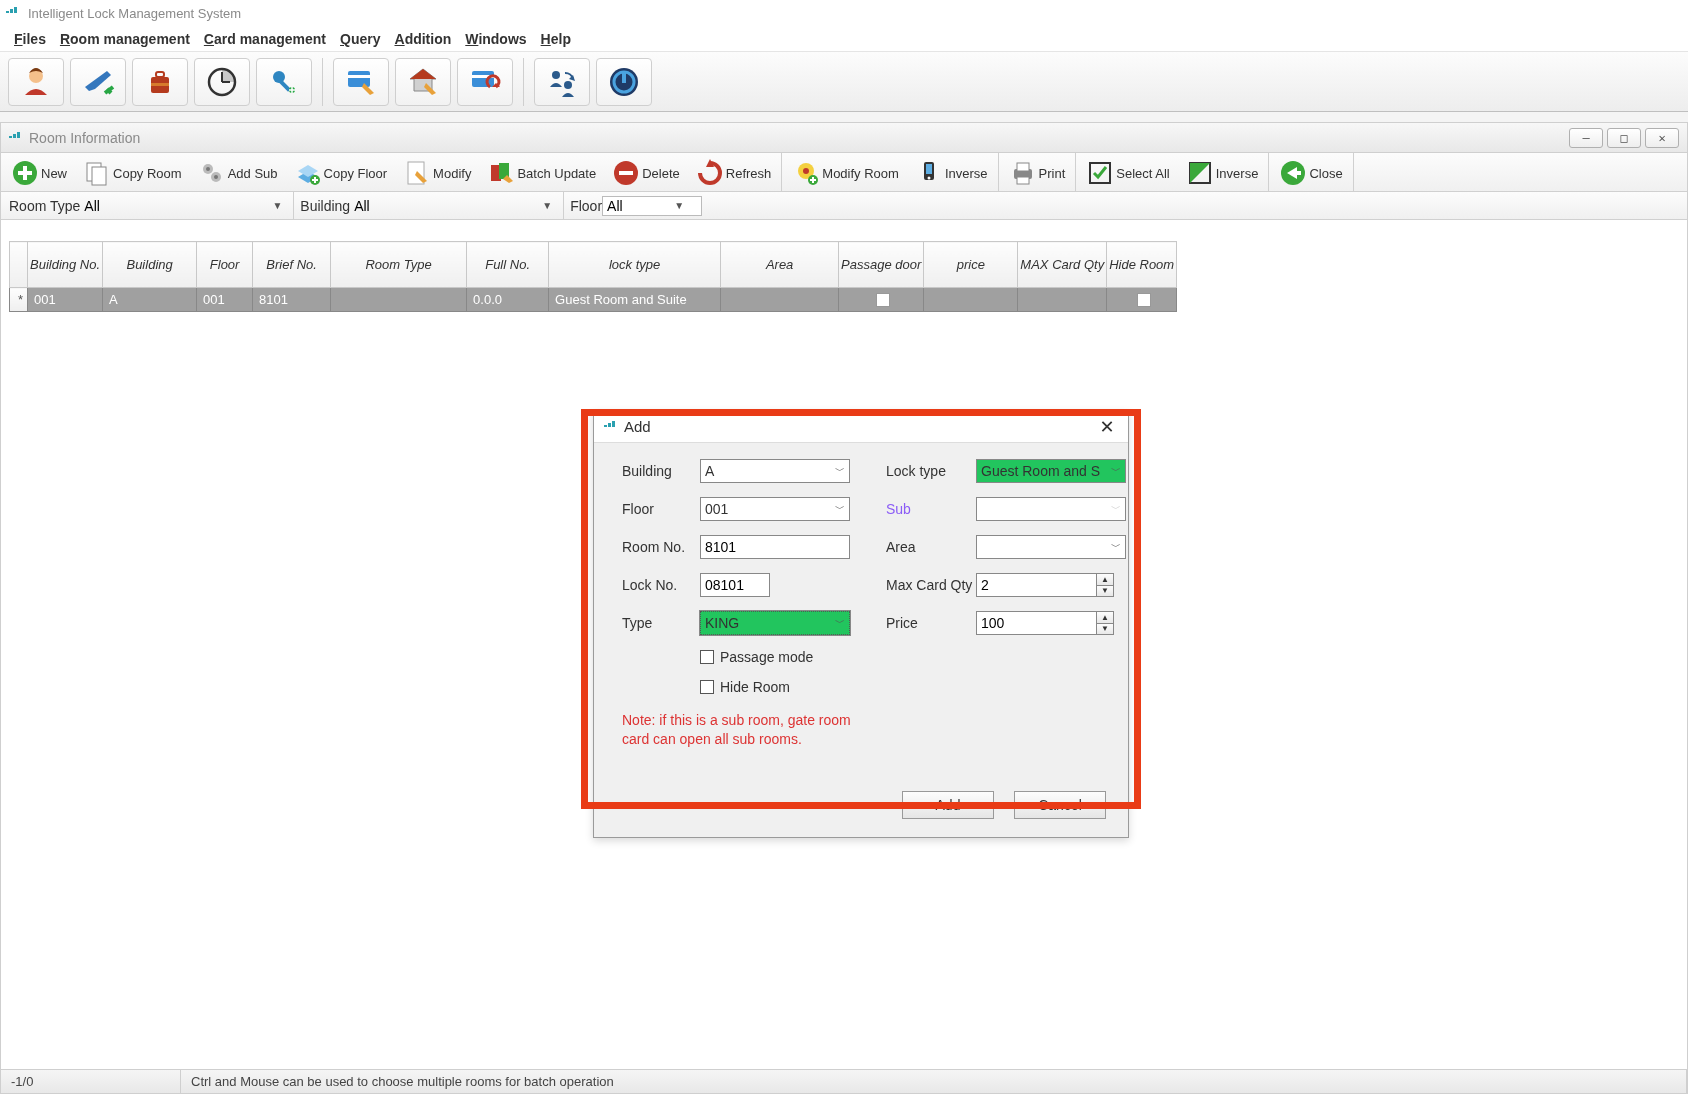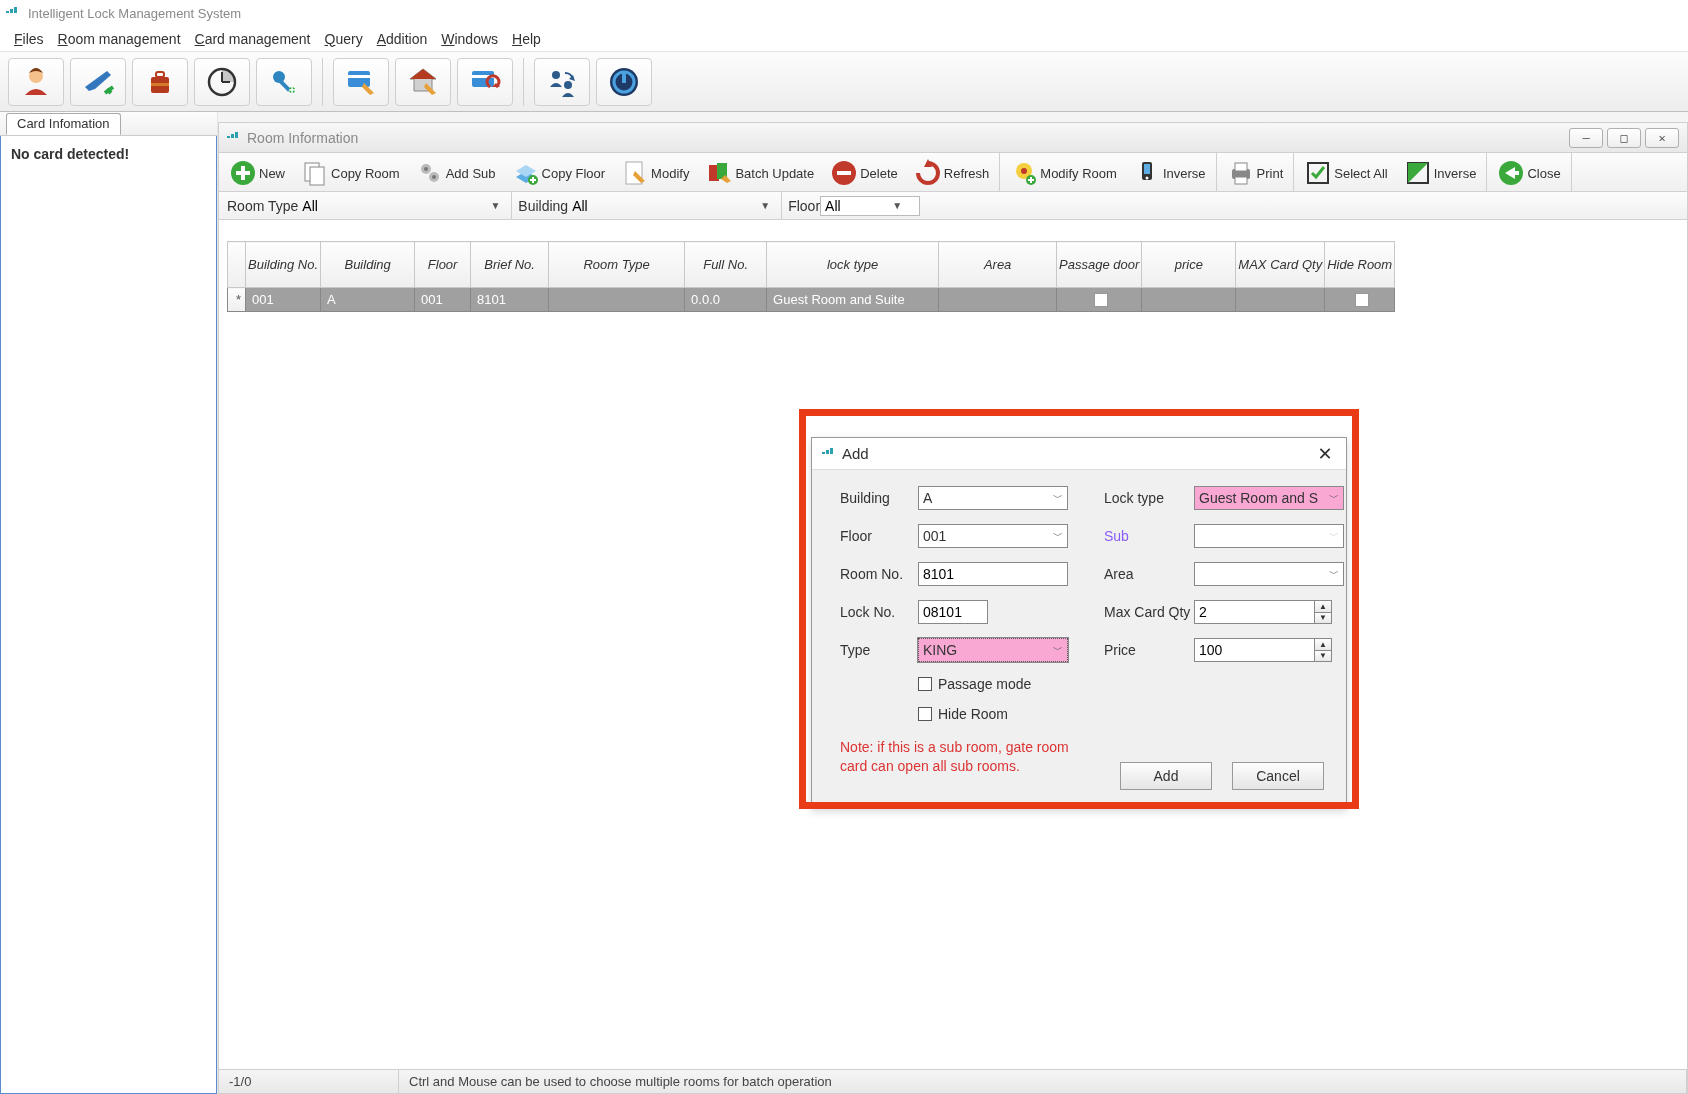--- a/index.html
+++ b/index.html
@@ -4,21 +4,21 @@
 <style>
   * { box-sizing: border-box; }
   html, body { margin:0; padding:0; font-family: "Segoe UI", Tahoma, sans-serif; font-size:13px; color:#333; background:#fff; width:1688px; height:1094px; overflow:hidden;}
   
   
   .title-bar { display:flex; align-items:center; height:26px; padding:0 6px; color:#8a8a8a; font-size:13px; background:#fff;}
   .title-bar .logo { width:16px; height:12px; margin-right:6px; display:inline-flex; }
   .miniteal { display:inline-block; width:14px; height:10px;}
   
   
-  .menu-bar { display:flex; align-items:center; gap:14px; height:26px; padding:0 14px; background:#fff; border-bottom:1px solid #e5e5e5;}
+  .menu-bar { display:flex; align-items:center; gap:14px; height:26px; padding:0 14px; background:#fff; border-bottom:1px solid #e5e5e5;font-weight:bold;}
   .menu-item { font-size:14px; color:#333; cursor:default;}
   .menu-item .mn { text-decoration:underline;}
   
   
   .main-toolbar { height:60px; background:linear-gradient(#fcfcfc,#ededed); border-bottom:1px solid #bfbfbf; display:flex; align-items:center; padding:0 8px; gap:6px;}
   .tbtn { width:56px; height:48px; background:linear-gradient(#fff,#f2f2f2); border:1px solid #cfcfcf; border-radius:4px; display:flex; align-items:center; justify-content:center; cursor:default;}
   .tb-sep { width:1px; height:48px; background:#cfcfcf; margin:0 4px;}
   .tbtn svg { width:34px; height:34px; }
   
   
@@ -76,21 +76,21 @@
   .dlg-title { height:32px; display:flex; align-items:center; padding:0 10px; background:#fff; border-bottom:1px solid #ddd;}
   .dlg-title .t { font-size:15px; color:#333; margin-left:6px;}
   .dlg-title .close { margin-left:auto; width:22px; height:22px; display:flex; align-items:center; justify-content:center; font-size:18px; cursor:default;}
   .dlg-body { padding:16px 22px 10px 28px; display:grid; grid-template-columns: 78px 150px 36px 90px 150px; row-gap:14px; align-items:center; font-size:14px;}
   .dlg-body .lab { color:#333;}
   .dlg-body .lab.dis { color:#8b5cf6;}
   .dlg-body .ctl { }
   .dlg-body input[type=text], .dlg-body .sel { width:100%; height:24px; border:1px solid #888; background:#fff; font-size:14px; padding:0 4px;}
   .dlg-body .sel { display:flex; align-items:center; justify-content:space-between;}
   .dlg-body .sel .arr { font-size:10px; color:#555;}
-  .dlg-body .sel.grey { background:#f9a8d4;}
+  .dlg-body .sel.grey { background:#22c55e;}
   .dlg-body .spin { display:flex;}
   .dlg-body .spin input { width:120px; height:24px; border:1px solid #888; border-right:none; font-size:14px; padding:0 4px;}
   .dlg-body .spin .sbtn { width:18px; height:24px; border:1px solid #888; display:flex; flex-direction:column;}
   .dlg-body .spin .sbtn div { flex:1; display:flex; align-items:center; justify-content:center; font-size:8px; background:linear-gradient(#fdfdfd,#e8e8e8); cursor:default;}
   .dlg-body .spin .sbtn div:first-child { border-bottom:1px solid #888;}
   .dlg-chk { display:flex; align-items:center; gap:6px;}
   .dlg-chk .box { width:14px; height:14px; border:1px solid #555; background:#fff;}
   .dlg-note { color:#d33; font-size:14px; padding:6px 28px 14px 28px; width:290px; line-height:1.35;}
   .dlg-buttons { position:absolute; right:22px; bottom:18px; display:flex; gap:20px;}
   .dlg-btn { width:92px; height:28px; background:linear-gradient(#fdfdfd,#e5e5e5); border:1px solid #999; display:flex; align-items:center; justify-content:center; font-size:14px; cursor:default;}
@@ -197,28 +197,20 @@
       <svg viewBox="0 0 34 34">
         <circle cx="17" cy="17" r="14" fill="#1f3a66"></circle>
         <circle cx="17" cy="17" r="10" fill="none" stroke="#4aa3e0" stroke-width="3"></circle>
         <rect x="15" y="6" width="4" height="12" fill="#4aa3e0"></rect>
       </svg>
     </div>
 </div>
 
 <div class="work-area">
 
-  <div class="left-panel">
-    <div class="left-tabs">
-      <div class="left-tab">Card Infomation</div>
-    </div>
-    <div class="left-content">
-      <div class="msg">No card detected!</div>
-    </div>
-  </div>
 
   <div class="mdi">
     <div class="child-window">
 
       <div class="child-title">
         <span><svg class="miniteal" viewBox="0 0 14 10">
               <rect x="0" y="4" width="3" height="2" fill="#2aa0b0"></rect>
               <rect x="4" y="2" width="3" height="4" fill="#2aa0b0"></rect>
               <rect x="8" y="0" width="3" height="6" fill="#2aa0b0"></rect>
             </svg></span>
@@ -461,21 +453,21 @@
         </table>
       </div>
 
       <div class="status-bar">
         <div class="cell a">-1/0</div>
         <div class="cell" style="flex:1">Ctrl and Mouse can be used to choose multiple rooms for batch operation</div>
       </div>
 
       <div class="highlight-frame" style="left:580px; top:286px; width:560px; height:400px;"></div>
 
-      <div class="dialog" style="left:592px; top:314px; width:536px; height:372px;">
+      <div class="dialog" style="left:592px; top:287px; width:536px; height:428px;">
         <div class="dlg-title">
           <span><svg class="miniteal" viewBox="0 0 14 10">
                 <rect x="0" y="4" width="3" height="2" fill="#2aa0b0"></rect>
                 <rect x="4" y="2" width="3" height="4" fill="#2aa0b0"></rect>
                 <rect x="8" y="0" width="3" height="6" fill="#2aa0b0"></rect>
               </svg></span>
           <span class="t">Add</span>
           <div class="close">✕</div>
         </div>
         <div class="dlg-body">

